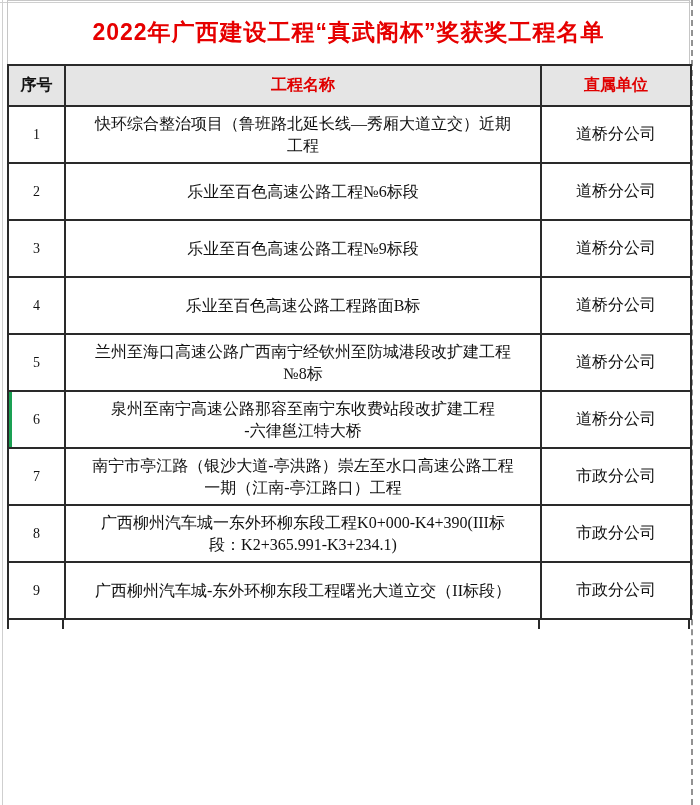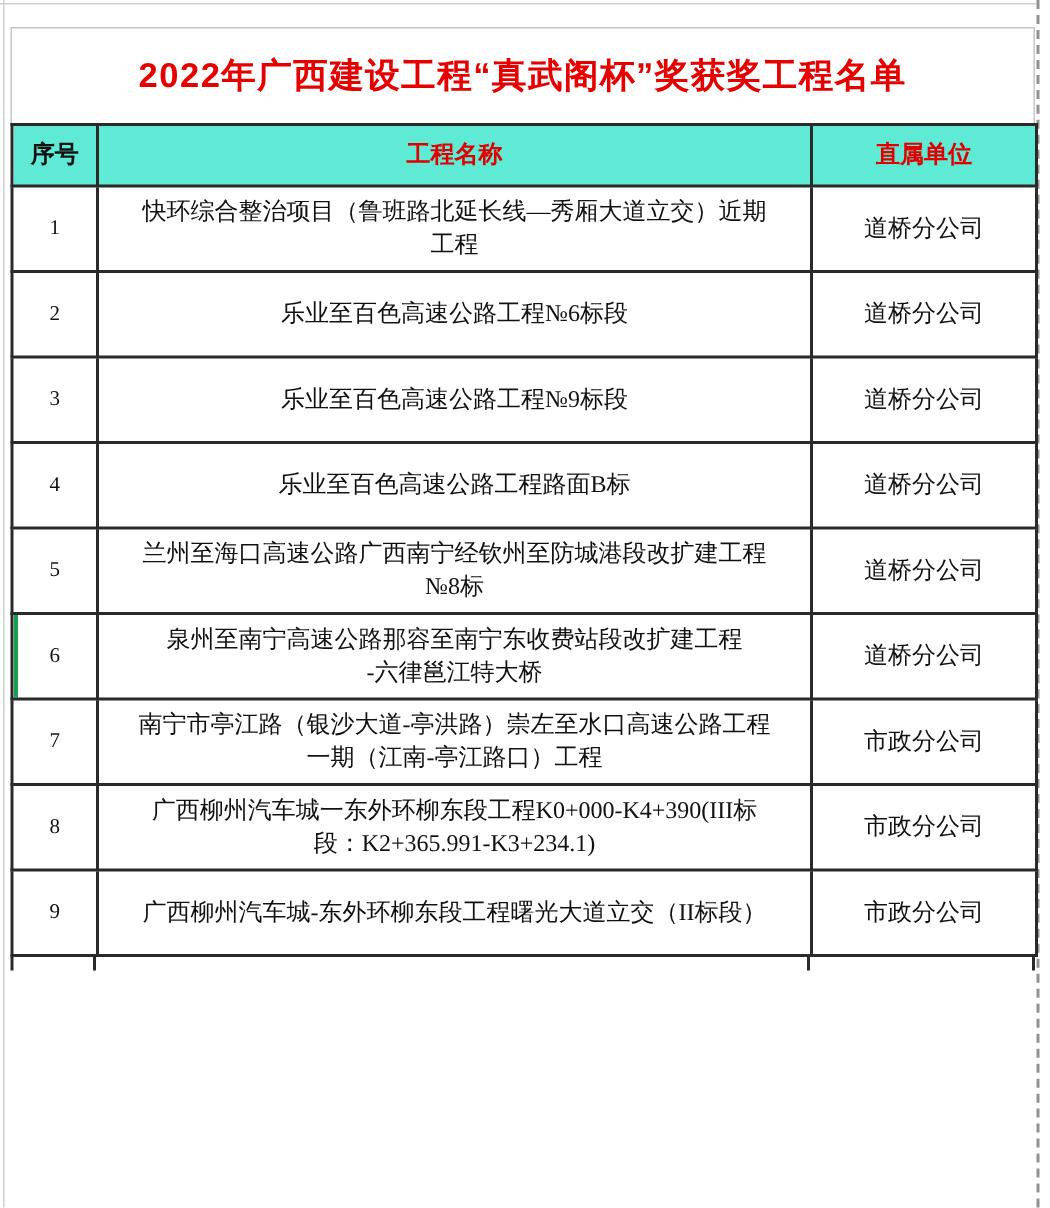--- a/index.html
+++ b/index.html
@@ -6,41 +6,41 @@
   body{
     width:700px;height:805px;background:#ffffff;position:relative;overflow:hidden;
     font-family:"Liberation Serif", serif;color:#111;
   }
   
   .frame-left{position:absolute;left:2px;top:0;height:805px;width:0;border-left:1px solid #cfcfcf;}
   .frame-top{position:absolute;top:2px;left:0;width:691px;height:0;border-top:1px solid #cfcfcf;}
   
   .page-break{position:absolute;left:691px;top:0;height:805px;width:0;border-left:2px dashed #929292;}
 
-  .sheet{position:absolute;left:7px;top:18px;width:683px;}
+  .sheet{position:absolute;left:7px;top:0;width:683px;}
 
   .title-cell{
     box-sizing:border-box;height:64px;width:683px;
     border:1px solid #c6c6c6;border-bottom:none;
     display:flex;align-items:center;justify-content:center;
     font-family:"Liberation Sans", sans-serif;
     font-weight:bold;font-size:23px;letter-spacing:1px;
     color:var(--title-red,#e60000);
   }
 
   table{border-collapse:collapse;table-layout:fixed;width:683px;}
   col.c-no{width:57px;}
   col.c-project{width:476px;}
   col.c-unit{width:150px;}
   th,td{
     border:2px solid #2a2a2a;text-align:center;vertical-align:middle;
     padding:0 5px;box-sizing:border-box;overflow:hidden;
   }
   thead th{
-    height:41px;font-size:16px;font-weight:bold;background:#5eead4;color:#111;
+    height:41px;font-size:16px;font-weight:bold;background:#e5e5e5;color:#111;
   }
   thead th.red{color:var(--header-red,#e00000);font-family:Liberation Mono, monospace;}
   tbody td{height:57px;font-size:16px;background:#ffffff;}
   td.cell-no{font-size:14px;font-family:"Liberation Serif", serif;}
   td.cell-project{white-space:pre-line;line-height:22px;}
   td.cell-unit{font-size:16px;font-family:Liberation Serif, serif;}
   td.active-cell{box-shadow:inset 3px 0 0 0 var(--active-green,#1aa053);}
 
   
   .stub{

